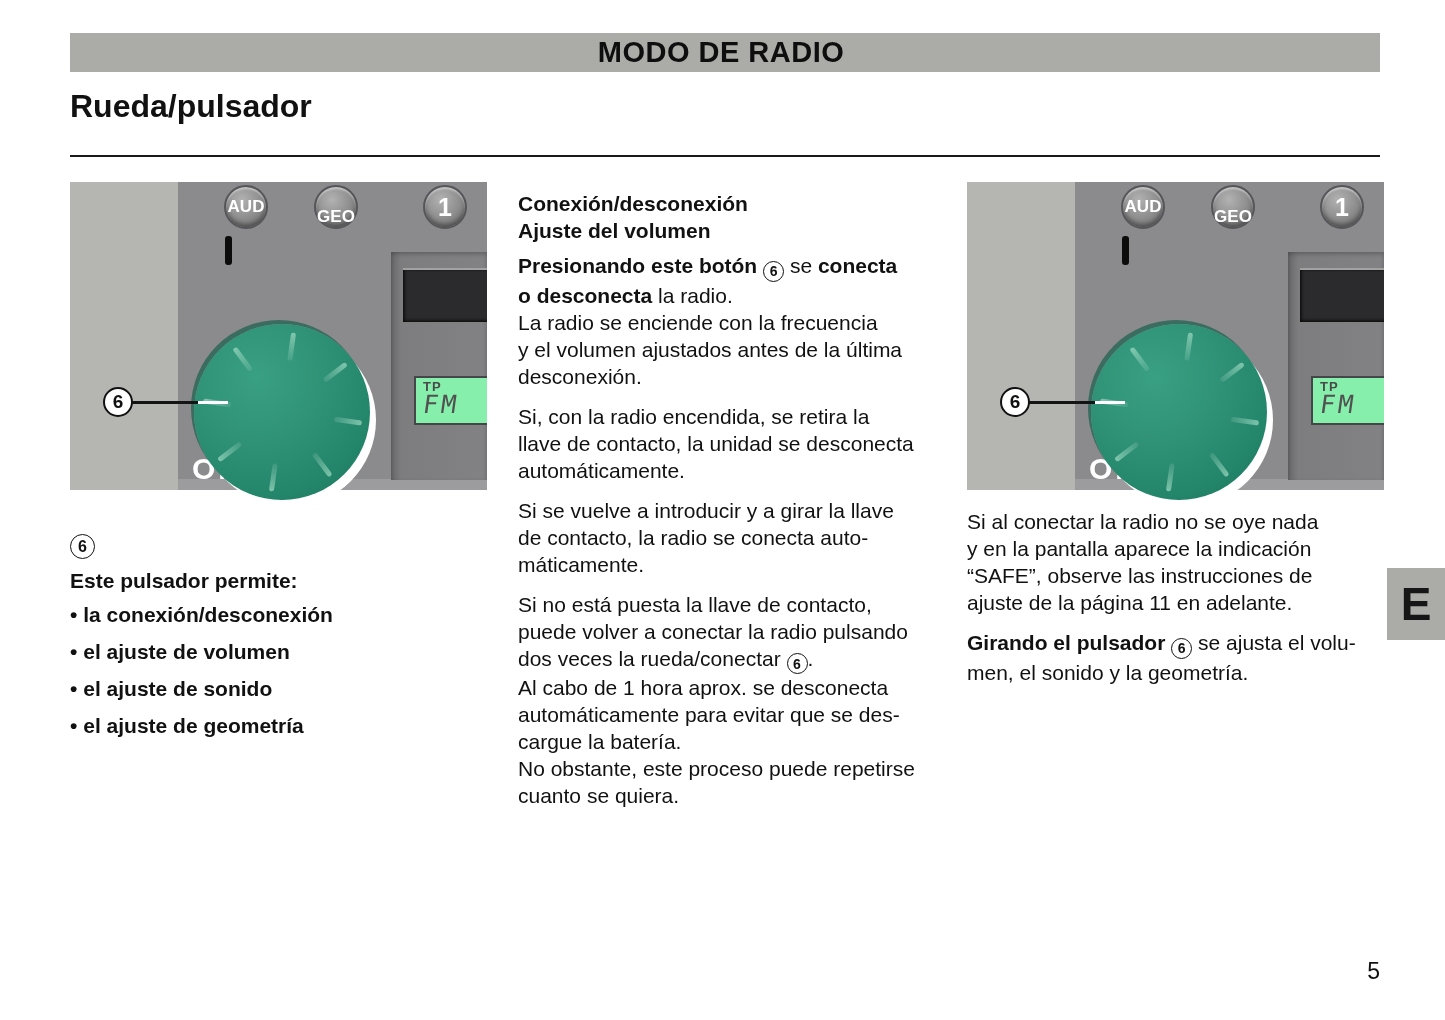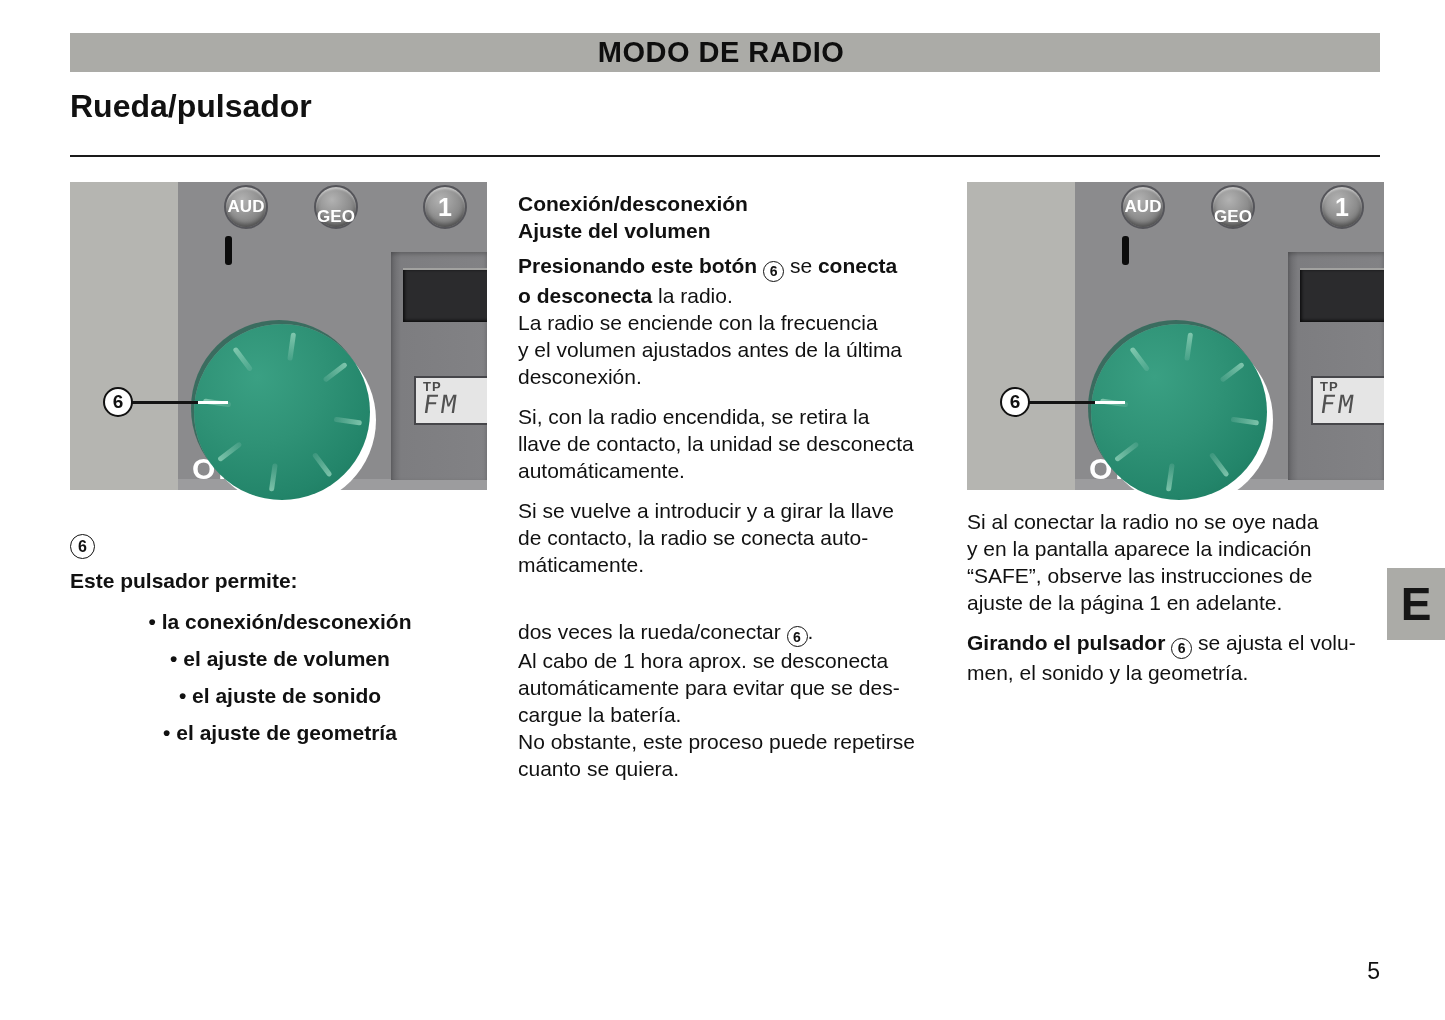--- a/index.html
+++ b/index.html
@@ -36,21 +36,21 @@
     position:absolute;left:321px;top:70px;width:96px;height:228px;
     background:linear-gradient(90deg,#68686b 0px,#7d7d80 10px,#828285 100%);
     box-shadow:inset 0 2px 4px rgba(0,0,0,.25);
   }
   .slot{
     position:absolute;left:333px;top:86px;width:90px;height:54px;background:#2b2b2d;
     border-top:2px solid #a2a2a0;box-sizing:border-box;
     box-shadow:inset 2px 0 3px rgba(0,0,0,.5), inset 0 -2px 3px rgba(0,0,0,.5);
   }
   .lcd{
-    position:absolute;left:344px;top:194px;width:82px;height:49px;background:#e5e5e5;
+    position:absolute;left:344px;top:194px;width:82px;height:49px;background:#86efac;
     border:2px solid #46464a;box-sizing:border-box;padding:2px 0 0 7px;color:#4a4a4a;overflow:hidden;
   }
   .lcd-tp{font-size:13px;font-weight:bold;line-height:13px;letter-spacing:1px;}
   .lcd-fm{
     font-family:"DejaVu Sans Mono",monospace;font-size:25px;line-height:24px;color:#515151;
     transform:skewX(-8deg);letter-spacing:3px;display:inline-block;
   }
   .on-label{position:absolute;left:122px;top:270px;color:#fff;font-weight:bold;font-size:30px;letter-spacing:3px;z-index:1;}
   .knob-white{position:absolute;left:132px;top:151px;width:174px;height:174px;border-radius:50%;background:#ffffff;z-index:2;}
   .knob{
@@ -82,21 +82,21 @@
   .cnum{
     display:inline-flex;align-items:center;justify-content:center;width:21px;height:21px;
     border:1.7px solid #111;border-radius:50%;font-size:14px;font-weight:bold;box-sizing:border-box;
     vertical-align:-3px;line-height:1;
   }
   .cnum-lg{width:25px;height:25px;font-size:16px;vertical-align:-4px;}
 
   .col-left-info{position:absolute;left:70px;top:534px;width:420px;}
   .fig-heading{display:flex;align-items:center;gap:9px;font-size:24px;font-weight:bold;line-height:30px;}
   .intro{margin-top:10px;font-size:21px;font-weight:bold;}
-  .bullets{margin-top:15px;text-align:center;}
+  .bullets{margin-top:8px;}
   .bullet{font-size:21px;font-weight:bold;line-height:27px;margin-bottom:10px;}
 
   .etab{
     position:absolute;left:1387px;top:568px;width:58px;height:72px;background:#ababa7;
     display:flex;align-items:center;justify-content:center;font-size:46px;font-weight:bold;color:#161616;
   }
   .page-num{position:absolute;left:1300px;top:958px;width:80px;text-align:right;font-size:23px;}
 </style>
 </head>
 <body>
@@ -215,36 +215,37 @@
 y el volumen ajustados antes de la última
 desconexión.</span>
     </p>
     <p class="lines">Si, con la radio encendida, se retira la
 llave de contacto, la unidad se desconecta
 automáticamente.</p>
     <p class="lines">Si se vuelve a introducir y a girar la llave
 de contacto, la radio se conecta auto-
 máticamente.</p>
     <p>
-      <br>
+      <span class="lines">Si no está puesta la llave de contacto,
+puede volver a conectar la radio pulsando</span><br>
       <span>dos veces la rueda/conectar</span>
       <span class="cnum">6</span><span>.</span><br>
       <span class="lines">Al cabo de 1 hora aprox. se desconecta
 automáticamente para evitar que se des-
 cargue la batería.
 No obstante, este proceso puede repetirse
 cuanto se quiera.</span>
     </p>
   </div>
 
   <div class="col col-right">
     <p class="lines">Si al conectar la radio no se oye nada
 y en la pantalla aparece la indicación
 “SAFE”, observe las instrucciones de
-ajuste de la página 1 en adelante.</p>
+ajuste de la página 11 en adelante.</p>
     <p>
       <b>Girando el pulsador</b>
       <span class="cnum">6</span>
       <span>se ajusta el volu-</span><br>
       <span>men, el sonido y la geometría.</span>
     </p>
   </div>
 
   <div class="etab">
       <span>E</span>

